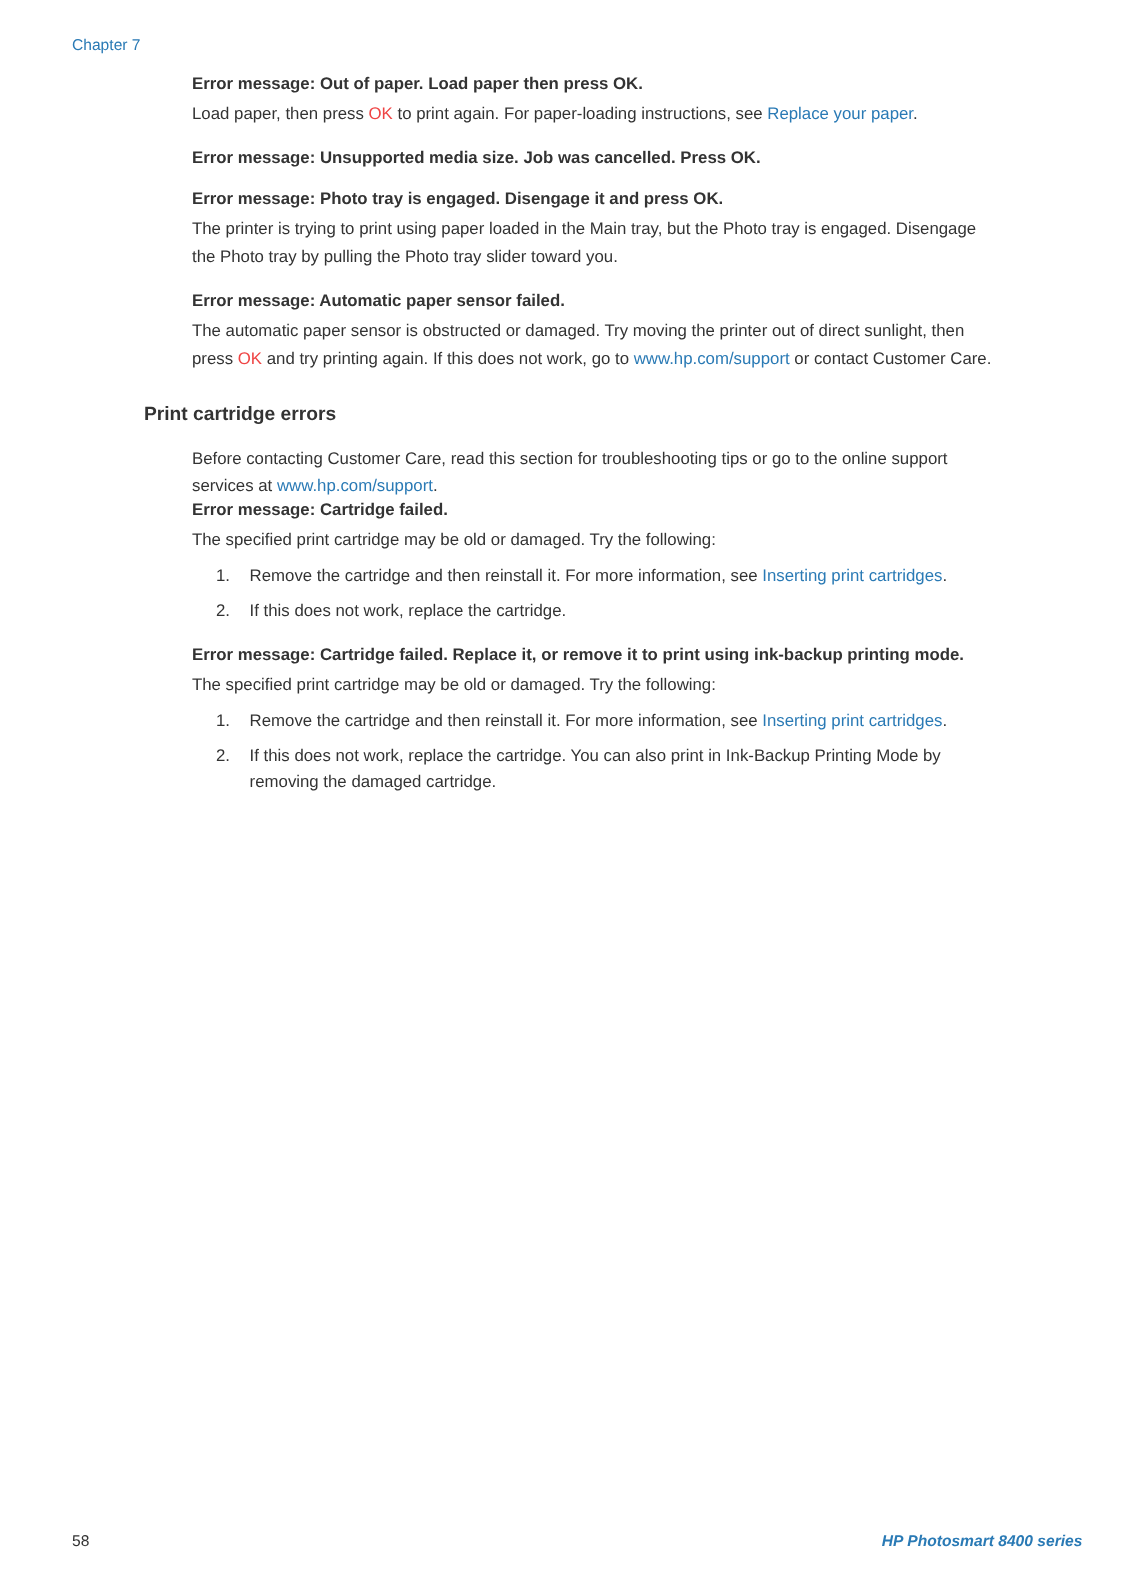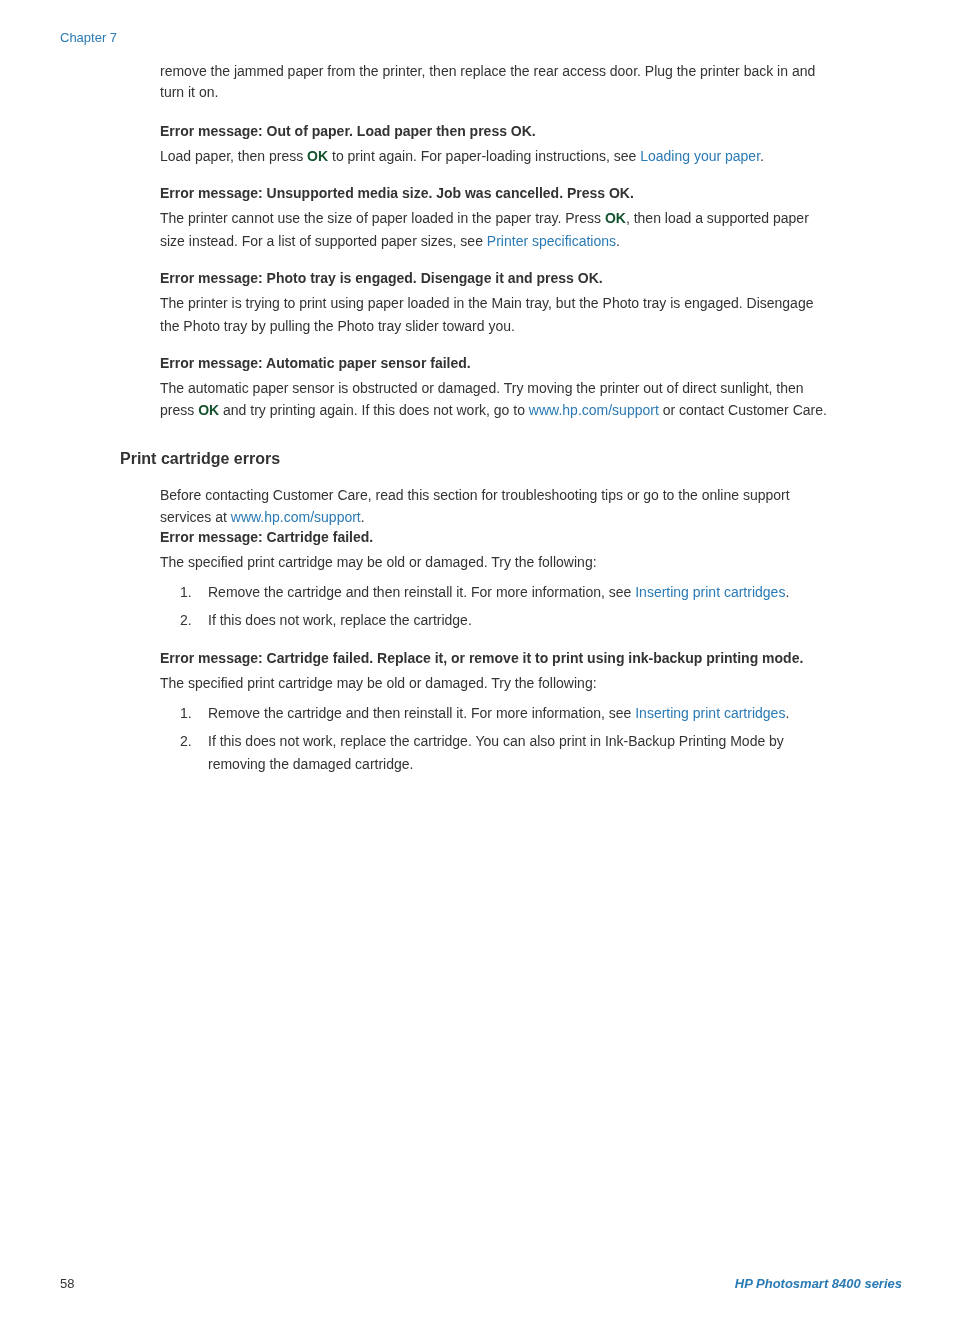--- a/index.html
+++ b/index.html
@@ -60,22 +60,22 @@
       color: #333;
       line-height: 1.6;
     }
 
     .link {
       color: #2a7ab5;
       text-decoration: none;
     }
 
     .ok-link {
-      color: #14532d;
-      font-weight: bold;
+      color: #ef4444;
+      font-weight: normal;
     }
 
     .section-heading {
       font-size: 16px;
       font-weight: bold;
       color: #333;
       margin-top: 28px;
       margin-bottom: 16px;
     }
 
@@ -120,34 +120,30 @@
     }
   </style>
 </head>
 <body>
 
 <div class="page">
 
   <div class="chapter-label">Chapter 7</div>
 
   <div class="content-block">
-    <p class="intro-text">remove the jammed paper from the printer, then replace the rear access door. Plug the printer back in and turn it on.</p>
 
     <div class="error-section">
       <p class="error-heading">Error message: Out of paper. Load paper then press OK.</p>
       <p class="error-body">
-        Load paper, then press <span class="ok-link">OK</span> to print again. For paper-loading instructions, see <a class="link" href="#">Loading your paper</a>.
+        Load paper, then press <span class="ok-link">OK</span> to print again. For paper-loading instructions, see <a class="link" href="#">Replace your paper</a>.
       </p>
     </div>
 
     <div class="error-section">
       <p class="error-heading">Error message: Unsupported media size. Job was cancelled. Press OK.</p>
-      <p class="error-body">
-        The printer cannot use the size of paper loaded in the paper tray. Press <span class="ok-link">OK</span>, then load a supported paper size instead. For a list of supported paper sizes, see <a class="link" href="#">Printer specifications</a>.
-      </p>
     </div>
 
     <div class="error-section">
       <p class="error-heading">Error message: Photo tray is engaged. Disengage it and press OK.</p>
       <p class="error-body">The printer is trying to print using paper loaded in the Main tray, but the Photo tray is engaged. Disengage the Photo tray by pulling the Photo tray slider toward you.</p>
     </div>
 
     <div class="error-section">
       <p class="error-heading">Error message: Automatic paper sensor failed.</p>
       <p class="error-body">

